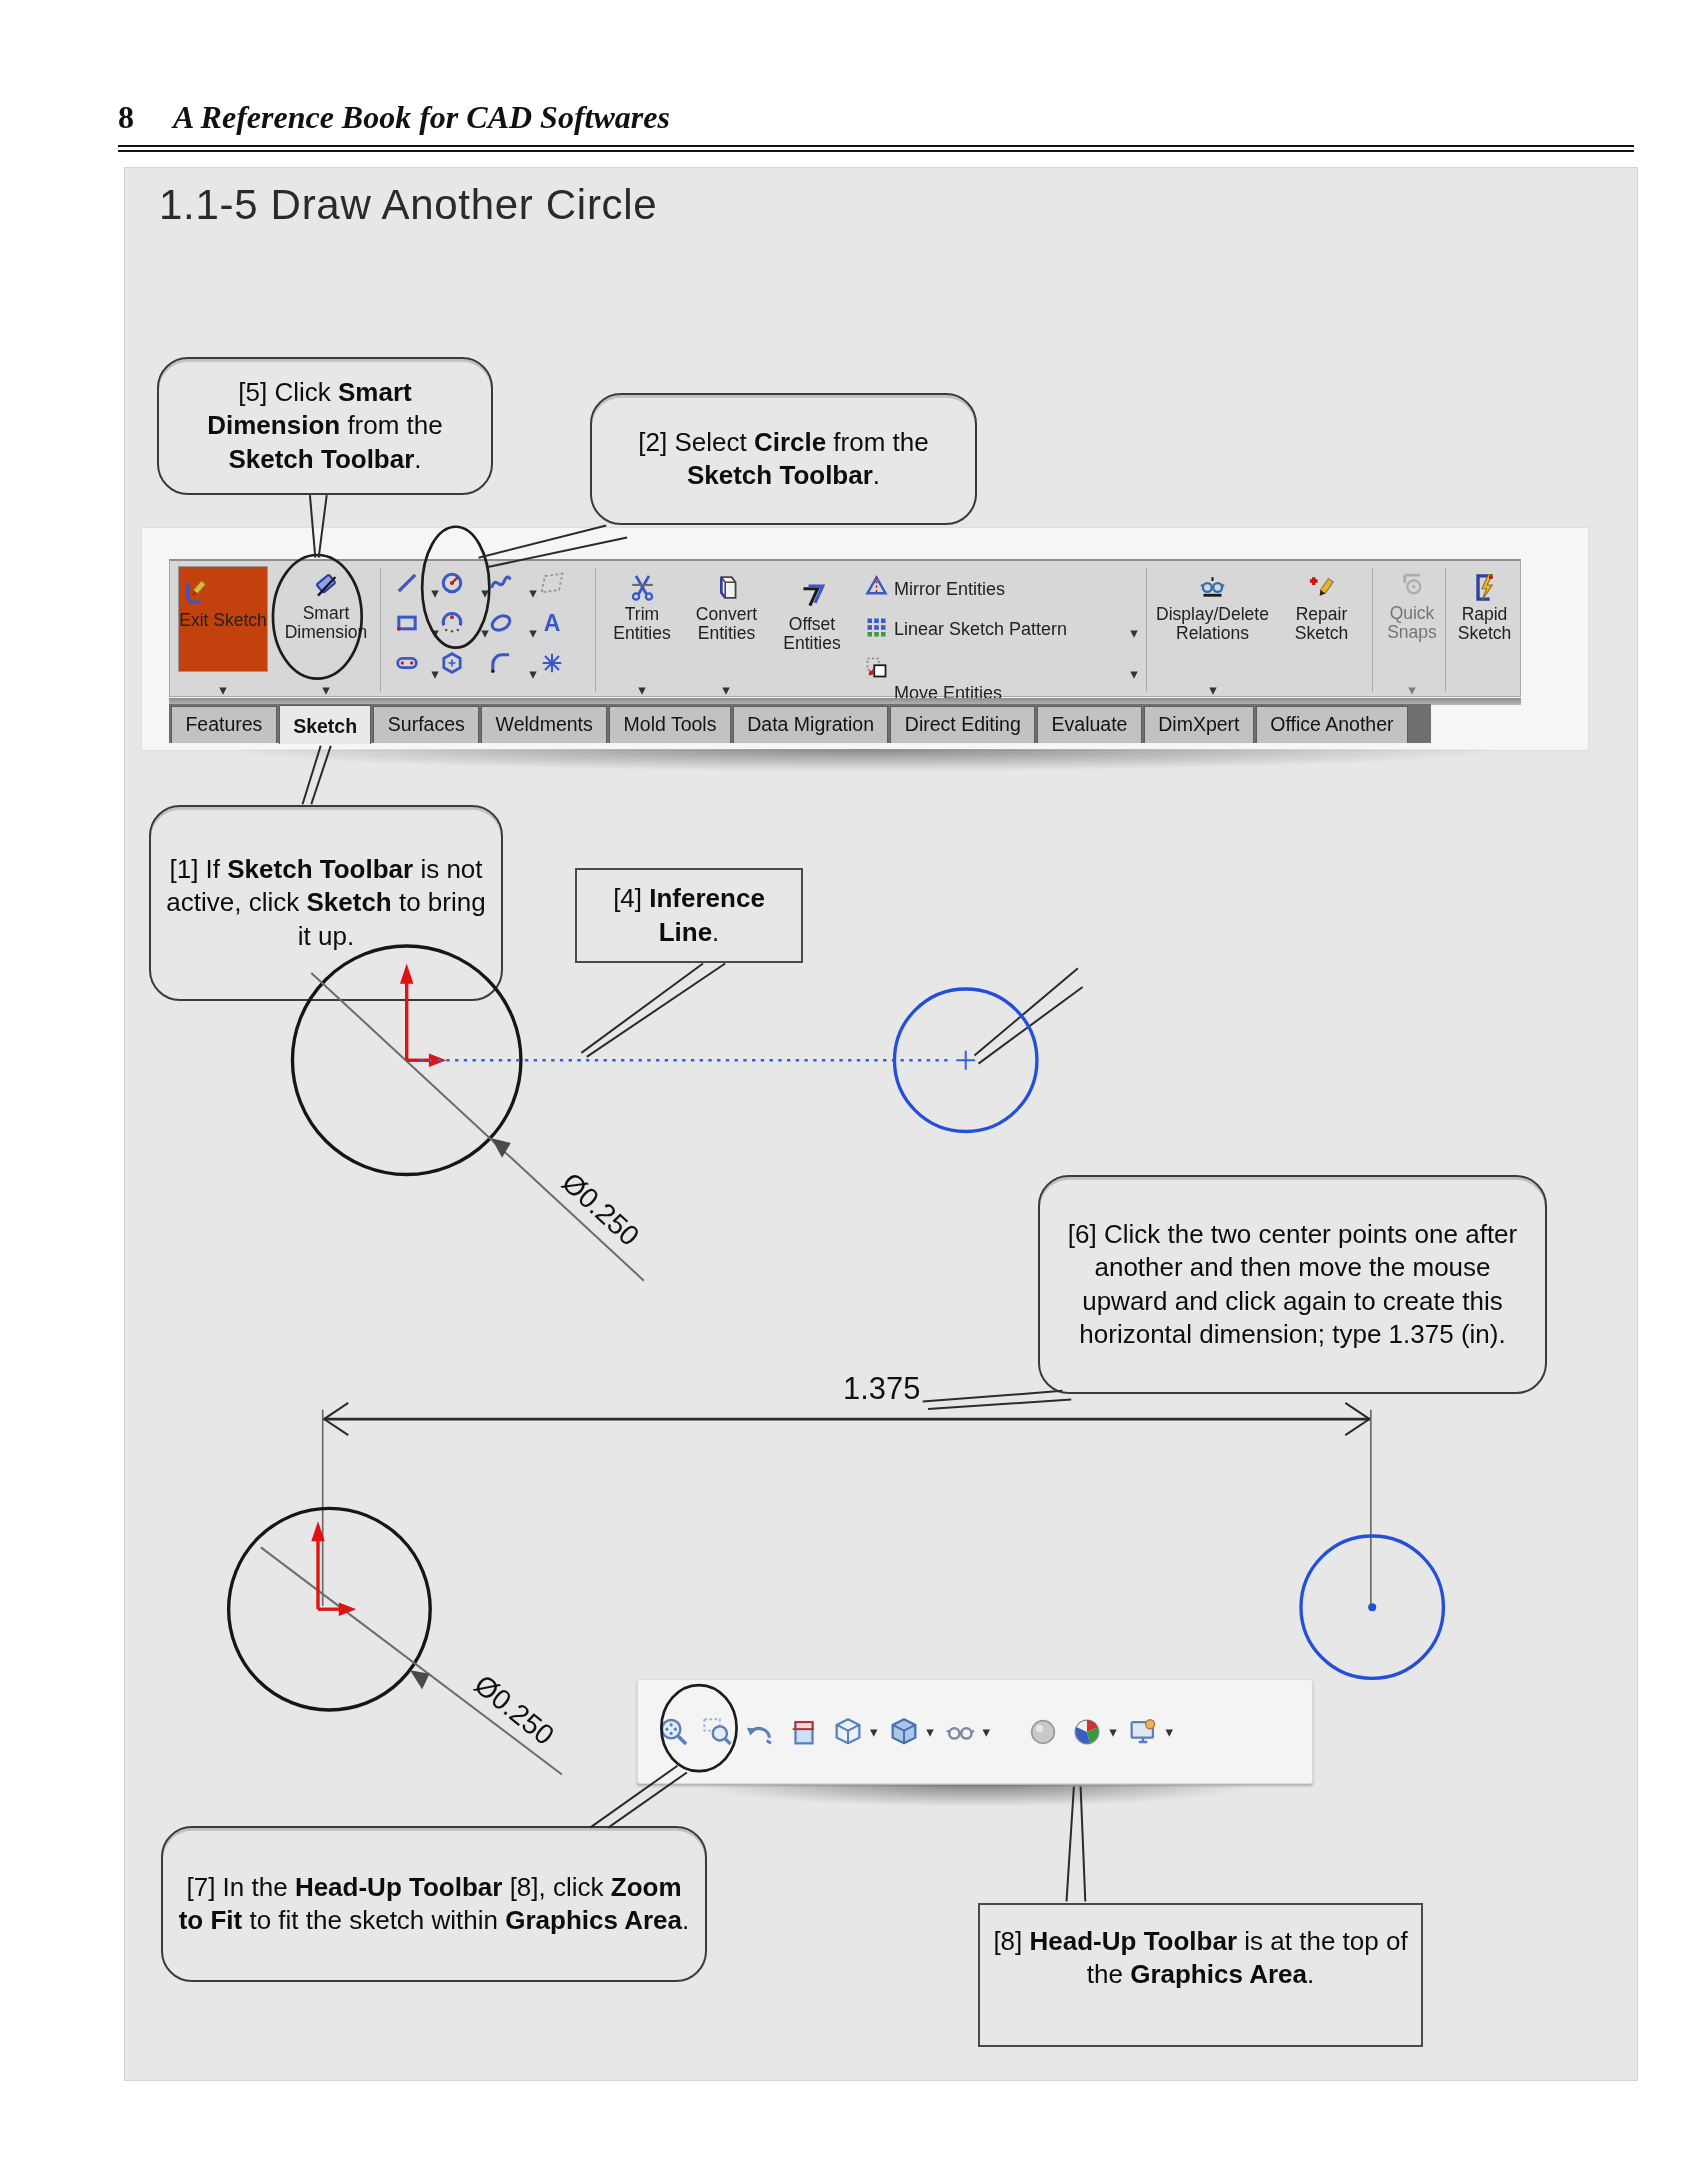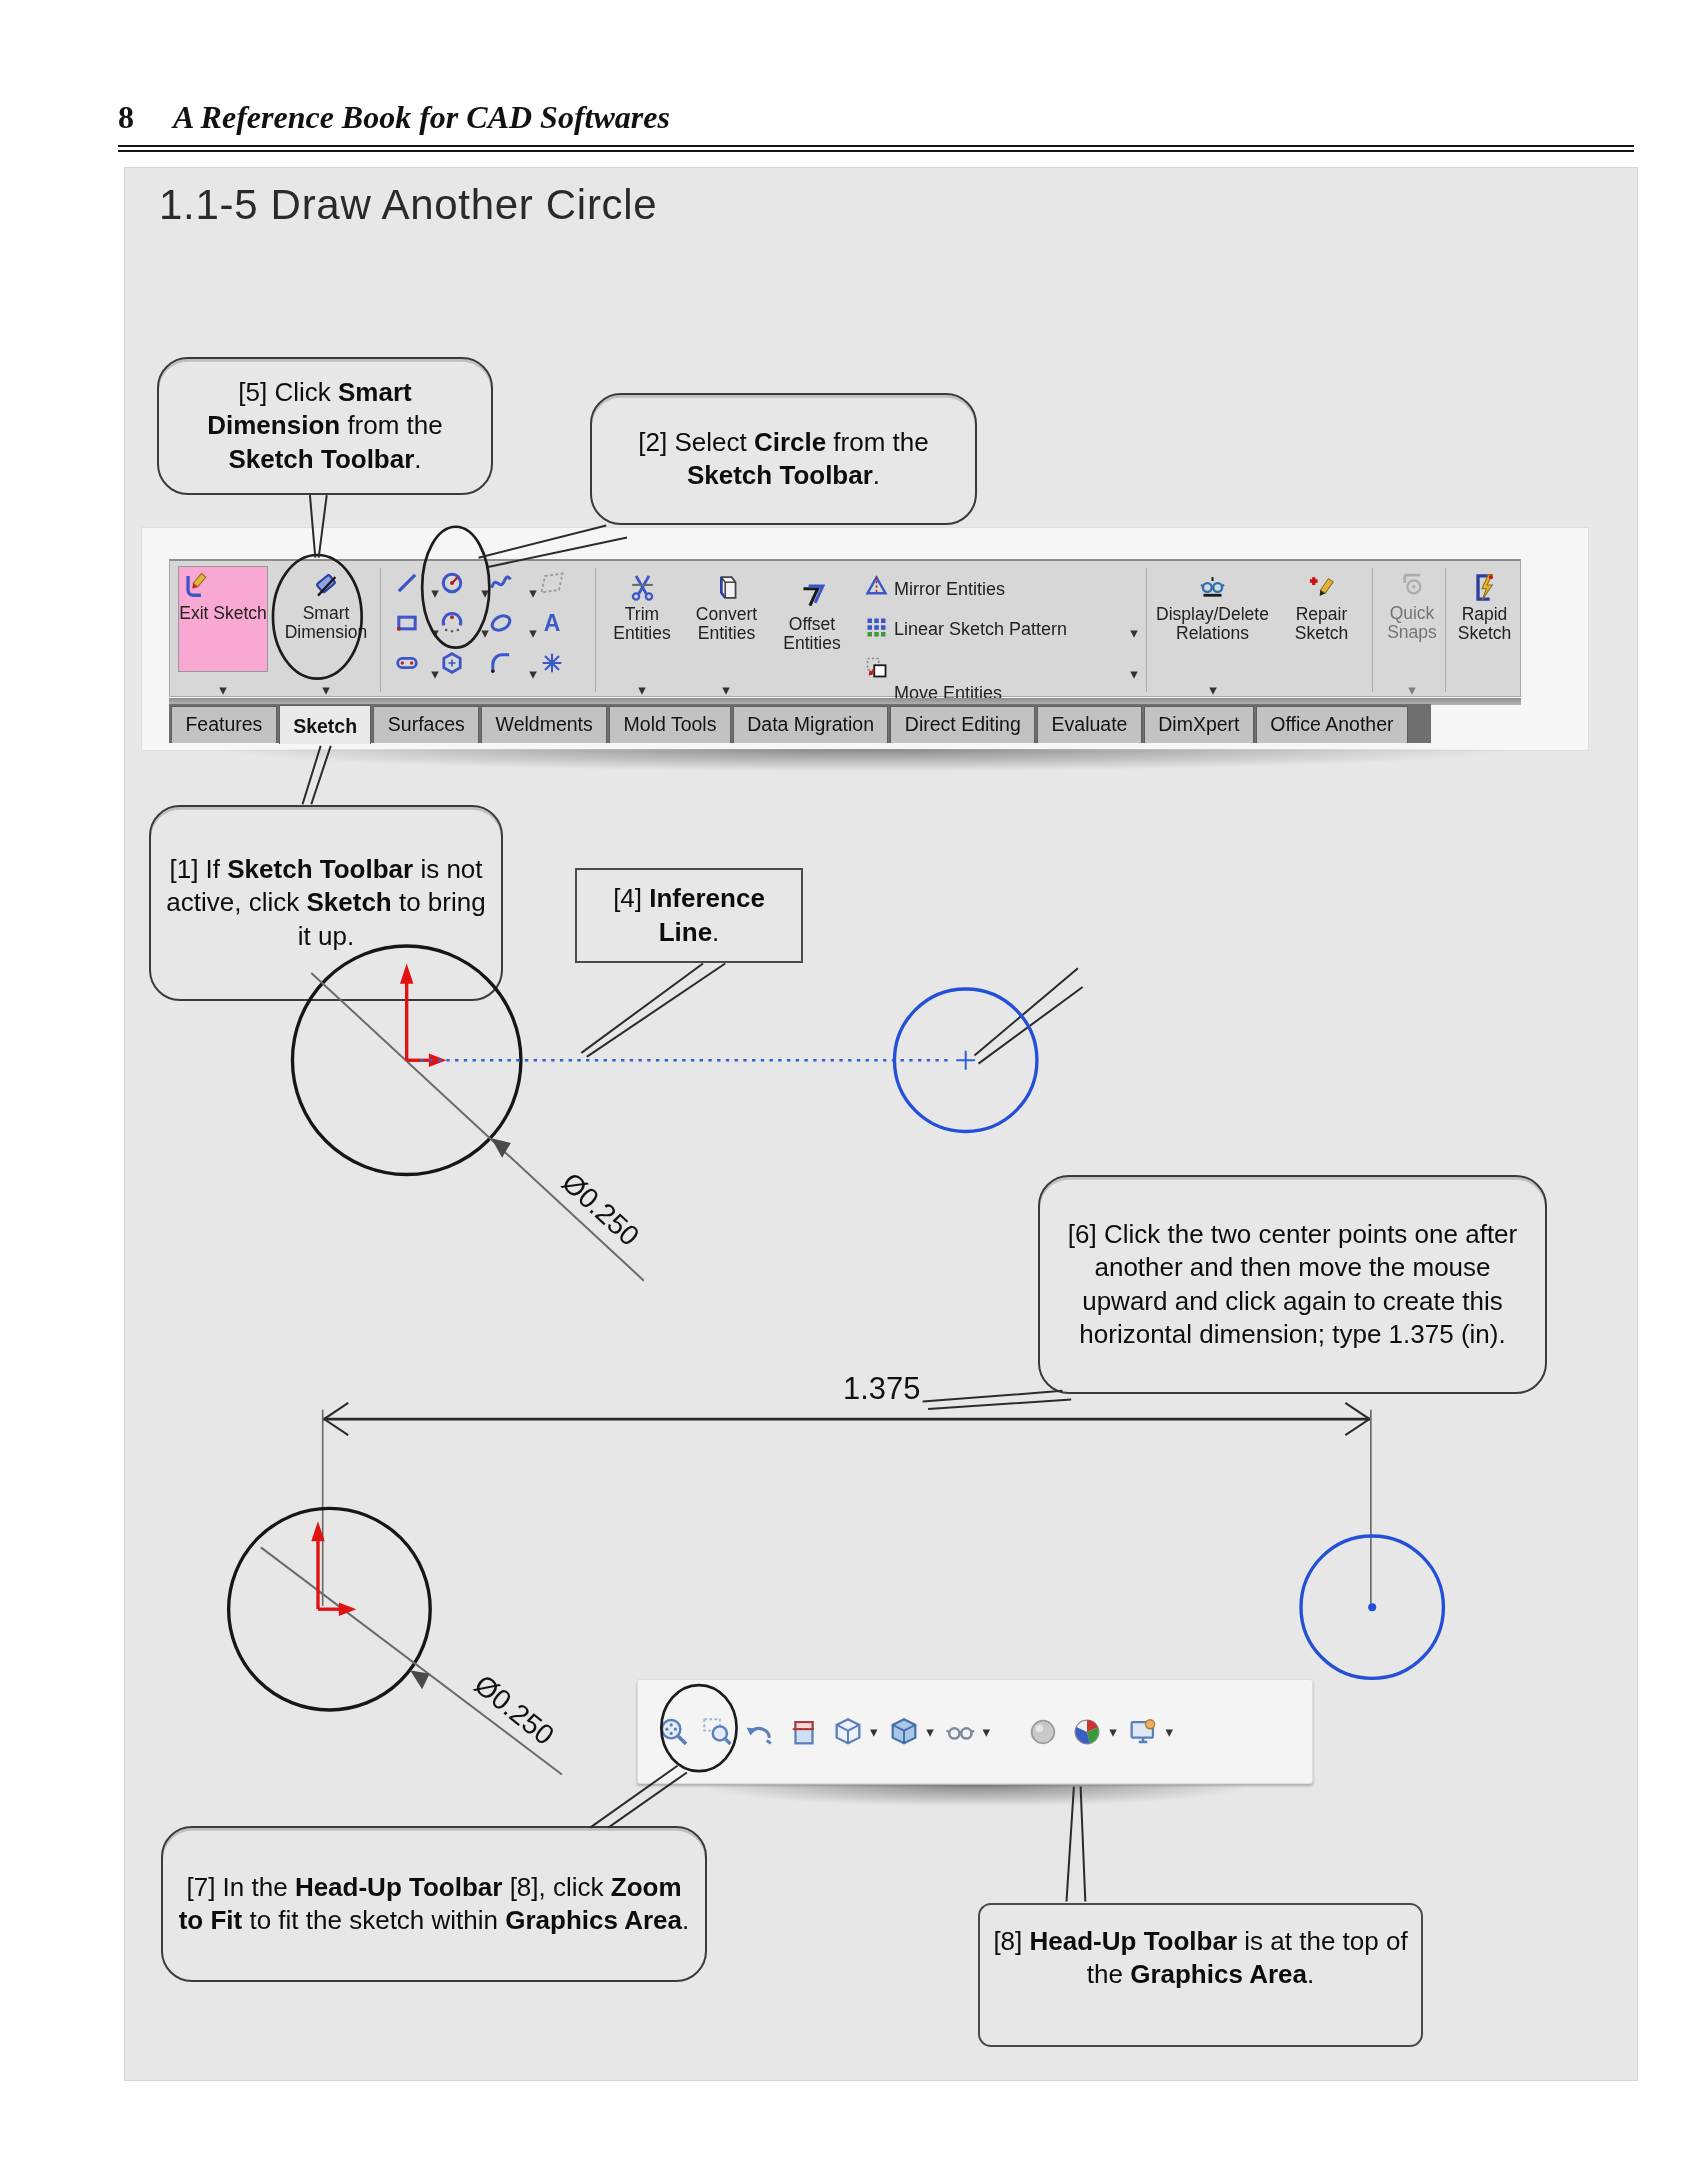--- a/index.html
+++ b/index.html
@@ -25,22 +25,22 @@
   .tb-panel{position:absolute;left:141px;top:527px;width:1446px;height:222px;background:#f6f6f6;
             border:0.7px solid #dedede;}
   .tb-shadow{position:absolute;left:141px;top:749px;width:1446px;height:31px;
              background:radial-gradient(ellipse 62% 100% at 50% 0,rgba(60,60,60,.55),rgba(60,60,60,0) 72%);}
   .ribbon{position:absolute;left:169px;top:559px;width:1352px;height:138px;background:#d7d7d7;
           border:0.7px solid #a6a6a6;border-top:2.7px solid #8d8d8d;box-sizing:border-box;}
   .ribbon-under{position:absolute;left:169px;top:698px;width:1352px;height:6.7px;
                 background:linear-gradient(#8e8e8e,#b5b5b5);}
   .rgroup{position:absolute;text-align:center;color:#222;font-size:17.5px;line-height:1.08;}
   .rgroup .lbl{display:block;margin-top:2.7px;}
-  .exitbtn{position:absolute;left:8px;top:5.4px;width:90px;height:106px;background:#f9a8d4;
-           border:0.7px solid #979797;box-sizing:border-box;text-align:center;font-size:17.5px;color:#222;padding-top:5px;}
+  .exitbtn{position:absolute;left:8px;top:5.4px;width:90px;height:106px;background:#c2410c;
+           border:0.7px solid #979797;box-sizing:border-box;text-align:center;font-size:17.5px;color:#222;padding-top:12px;}
   .vsep{position:absolute;top:6.7px;width:1.3px;height:124px;background:#ababab;}
   .da{font-size:15px;color:#333;line-height:1;}
   .icell{position:absolute;width:30px;height:30px;display:flex;align-items:center;justify-content:center;}
   .ic{display:block;}
   .rowlbl{position:absolute;font-size:18px;color:#222;white-space:nowrap;}
   
   .tabstrip{position:absolute;left:169px;top:704px;width:1262px;height:39px;background:#6f6f6f;
             display:flex;align-items:flex-end;gap:2px;padding:2px 2px 0 2px;box-sizing:border-box;}
   .tab{background:#c2c2c2;border:1.3px solid #5d5d5d;border-bottom:none;color:#131313;font-size:19.5px;
        padding:6px 13.4px 6.7px 13.4px;white-space:nowrap;}
@@ -415,21 +415,21 @@
     </div>
   <div class="callout rect" style="left:575px;top:868px;width:228px;min-height:95px;">
       <span><span>[4] </span><b>Inference Line</b><span>.</span></span>
     </div>
   <div class="callout" style="left:1038px;top:1175px;width:509px;min-height:219px;">
       <span><span>[6] Click the two center points one after another and then move the mouse upward and click again to create this horizontal dimension; type 1.375 (in).</span></span>
     </div>
   <div class="callout" style="left:161px;top:1826px;width:546px;min-height:156px;">
       <span><span>[7] In the </span><b>Head-Up Toolbar</b><span> [8], click </span><b>Zoom to Fit</b><span> to fit the sketch within </span><b>Graphics Area</b><span>.</span></span>
     </div>
-  <div class="callout rect" style="left:978px;top:1903px;width:445px;min-height:144px;align-items:flex-start;padding-top:20px;border-radius:13px;">
+  <div class="callout rect" style="left:978px;top:1903px;width:445px;min-height:144px;align-items:flex-start;padding-top:20px;">
       <span><span>[8] </span><b>Head-Up Toolbar</b><span> is at the top of the </span><b>Graphics Area</b><span>.</span></span>
     </div>
 
   <svg class="overlay" width="1707" height="2183" viewBox="0 0 2540 3249">
 
     <ellipse cx="472" cy="918" rx="66" ry="92" fill="none" stroke="#1c1c1c" stroke-width="4"></ellipse>
     <ellipse cx="678" cy="874" rx="50" ry="90" fill="none" stroke="#1c1c1c" stroke-width="4"></ellipse>
     <ellipse cx="1040" cy="2572" rx="56" ry="64" fill="none" stroke="#1c1c1c" stroke-width="4"></ellipse>
 
     <g stroke="#2b2b2b" stroke-width="3" fill="none">

